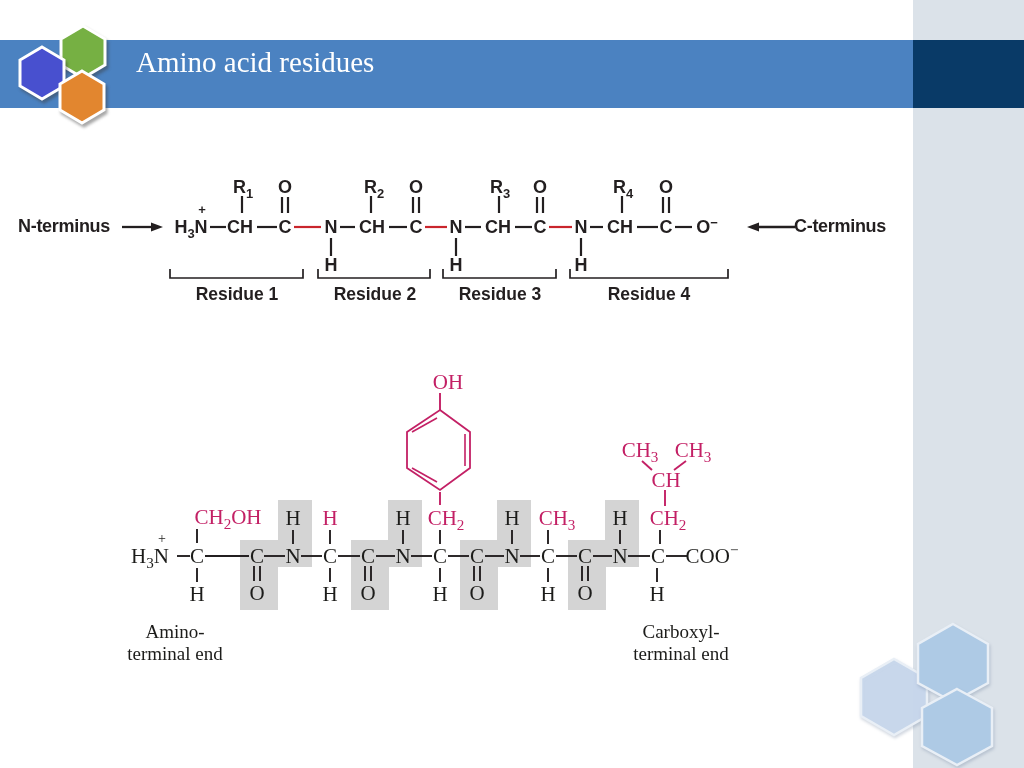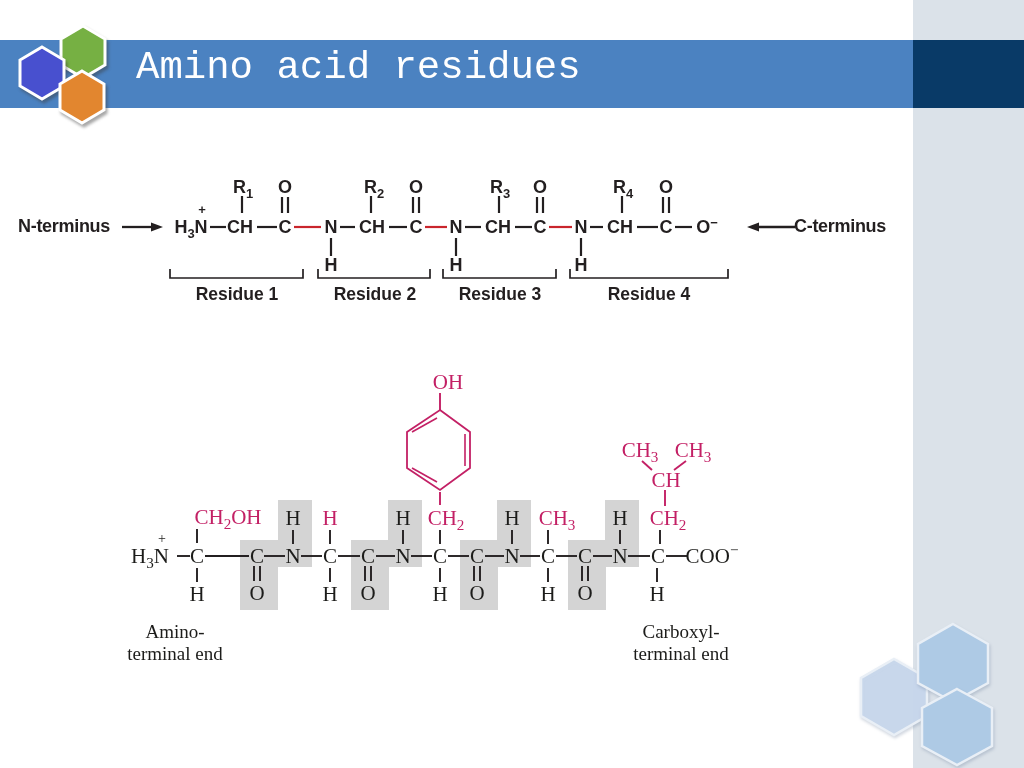--- a/index.html
+++ b/index.html
@@ -14,22 +14,22 @@
   .title-bar{
     position:absolute;left:0;top:40px;width:913px;height:68px;
     background:#4b82c1;
   }
   .title-bar-dark{
     position:absolute;left:913px;top:40px;width:111px;height:68px;
     background:#093a67;
   }
   .slide-title{
     position:absolute;left:136px;top:46px;
-    font-family:Liberation Mono, monospace;
-    font-size:39px;font-weight:400;color:#ffffff;white-space:nowrap;
+    font-family:Liberation Serif, serif;
+    font-size:29px;font-weight:400;color:#ffffff;white-space:nowrap;
   }
   svg.abs{position:absolute;left:0;top:0;}
   .logo-hex{stroke:#ffffff;stroke-width:3;filter:drop-shadow(2px 3px 1.5px rgba(60,60,60,0.45));}
   .corner-hex{stroke:#e9eff6;stroke-width:2.5;filter:drop-shadow(1px 2px 1.5px rgba(100,120,150,0.3));}
   
   .t-bb,.t-term,.t-res,.t-plus{font-family:"Liberation Sans",sans-serif;font-weight:bold;fill:#231f20;}
   .t-bb{font-size:18px;}
   .t-term{font-size:18px;letter-spacing:-0.3px;}
   .t-res{font-size:17.5px;}
   .t-plus{font-size:13px;}

